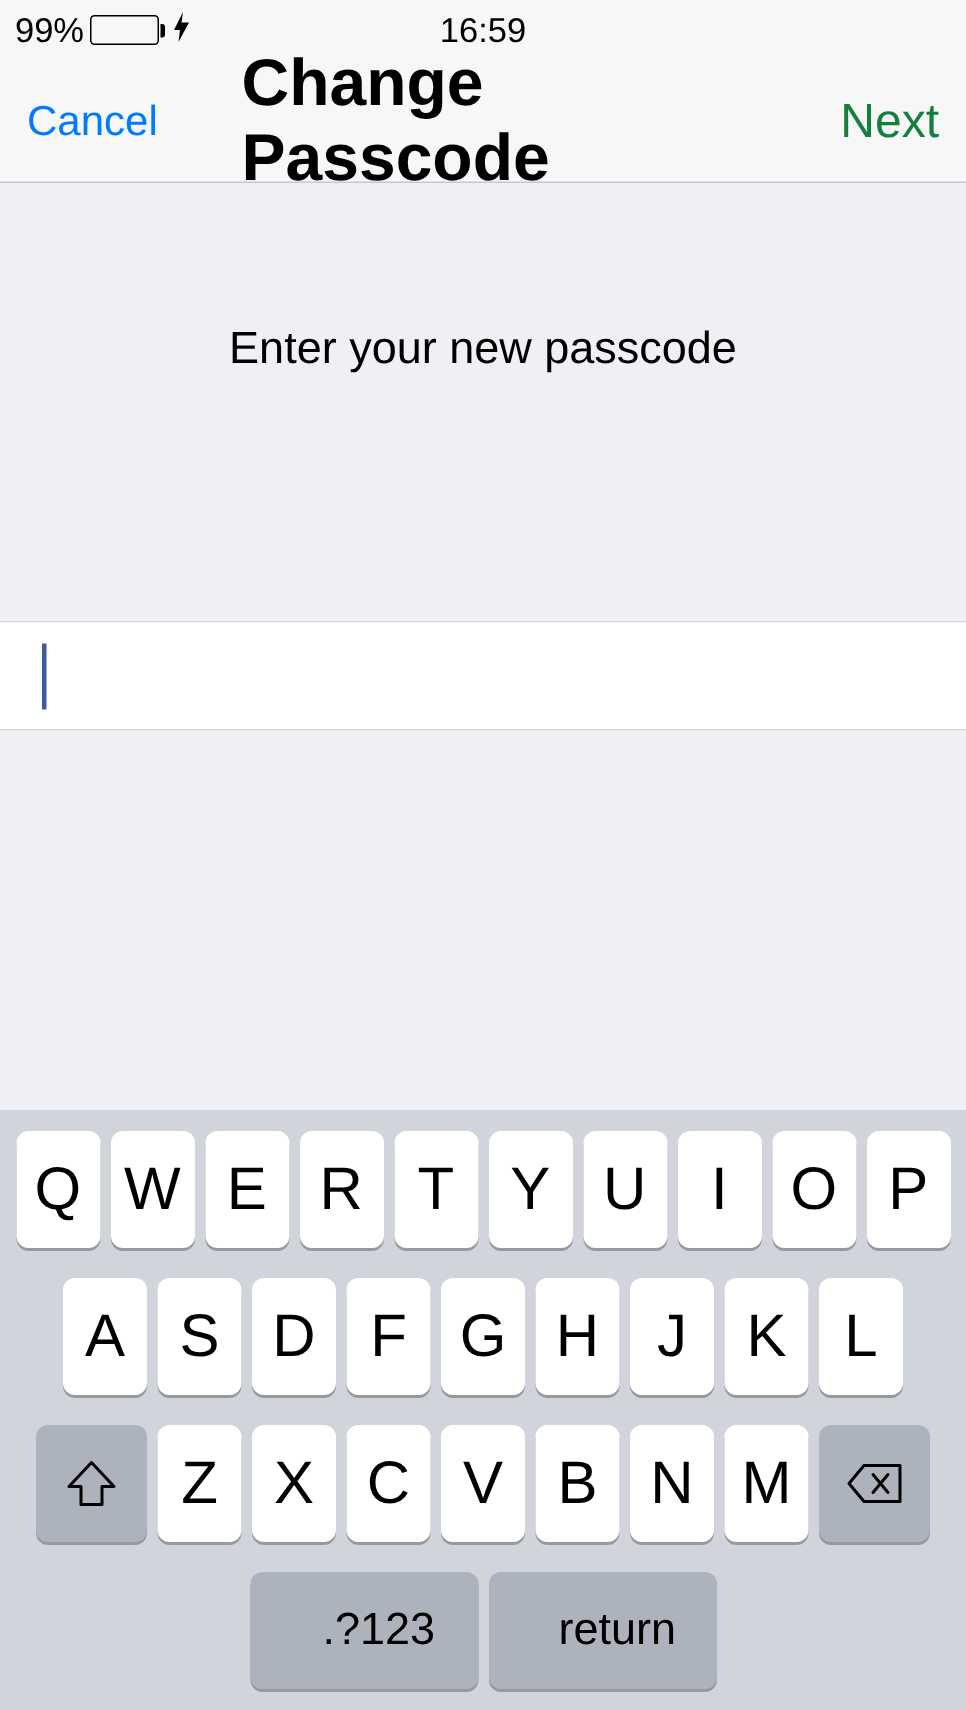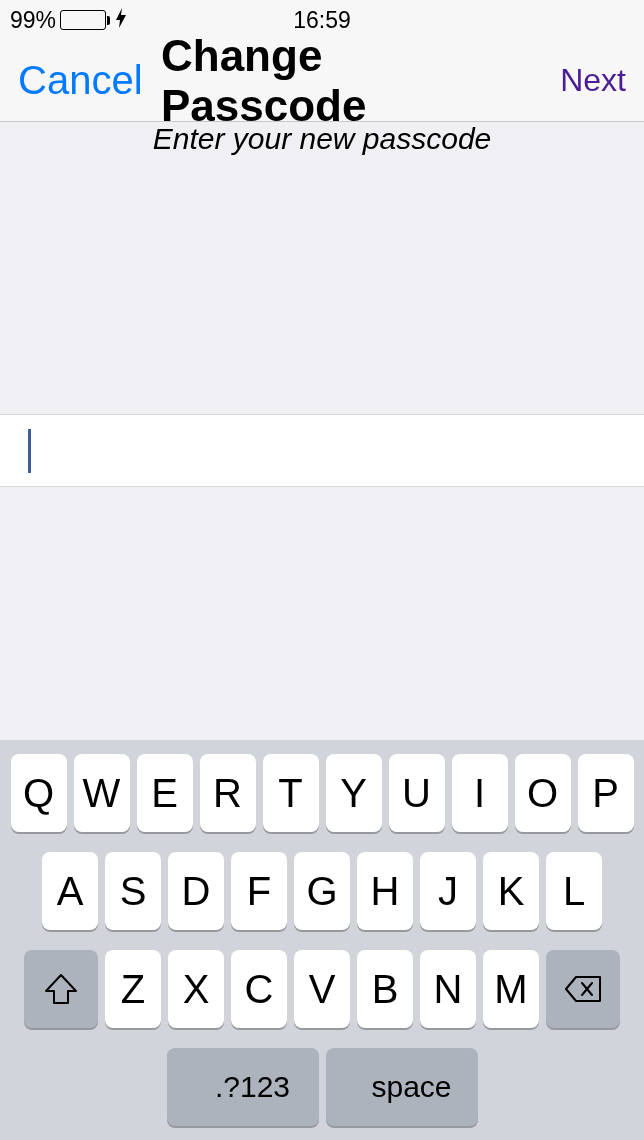--- a/index.html
+++ b/index.html
@@ -40,36 +40,35 @@
     
     .nav-bar {
       height: 82px;
       background: #f7f7f8;
       border-bottom: 1px solid #c8c7cc;
       display: flex;
       align-items: center;
       justify-content: space-between;
       padding: 0 18px;
     }
-    .nav-left { color: #007aff; font-size: 40px; font-weight: 400; }
+    .nav-left { color: #007aff; font-size: 28px; font-weight: 400; }
     .nav-title { font-size: 44px; font-weight: 600; position: absolute; left: 50%; transform: translateX(-50%); }
-    .nav-right { color: #4c1d95; font-size: 32px; font-weight: 400; }
+    .nav-right { color: #15803d; font-size: 32px; font-weight: 400; }
 
     
     .content-area {
       background: #efeff4;
     }
     .prompt-section {
       height: 293px;
       display: flex;
-      align-items: flex-start;
+      align-items: center;
       justify-content: center;
       padding-bottom: 70px;
       border-bottom: 1px solid #d8d8db;
-      font-style: italic;
     }
     .prompt-text { font-size: 30px; color: #000; text-align: center; }
     .input-row {
       background: #fff;
       height: 72px;
       border-bottom: 1px solid #d9d9dc;
       display: flex;
       align-items: center;
       padding: 0 28px;
     }
@@ -184,15 +183,15 @@
       <div class="key">M</div>
       <div class="key key-fn">
         <svg width="38" height="28" viewBox="0 0 38 28">
           <path d="M12 2 L36 2 L36 26 L12 26 L2 14 Z" fill="none" stroke="#000" stroke-width="2" stroke-linejoin="round"></path>
           <path d="M18 8 L28 20 M28 8 L18 20" stroke="#000" stroke-width="2" stroke-linecap="round"></path>
         </svg>
       </div>
     </div>
   <div class="kb-row bottom-row">
     <div class="key key-symbols">.?123</div>
-    <div class="key key-return">space</div>
+    <div class="key key-return">return</div>
   </div>
 </div>
 
 </body></html>

